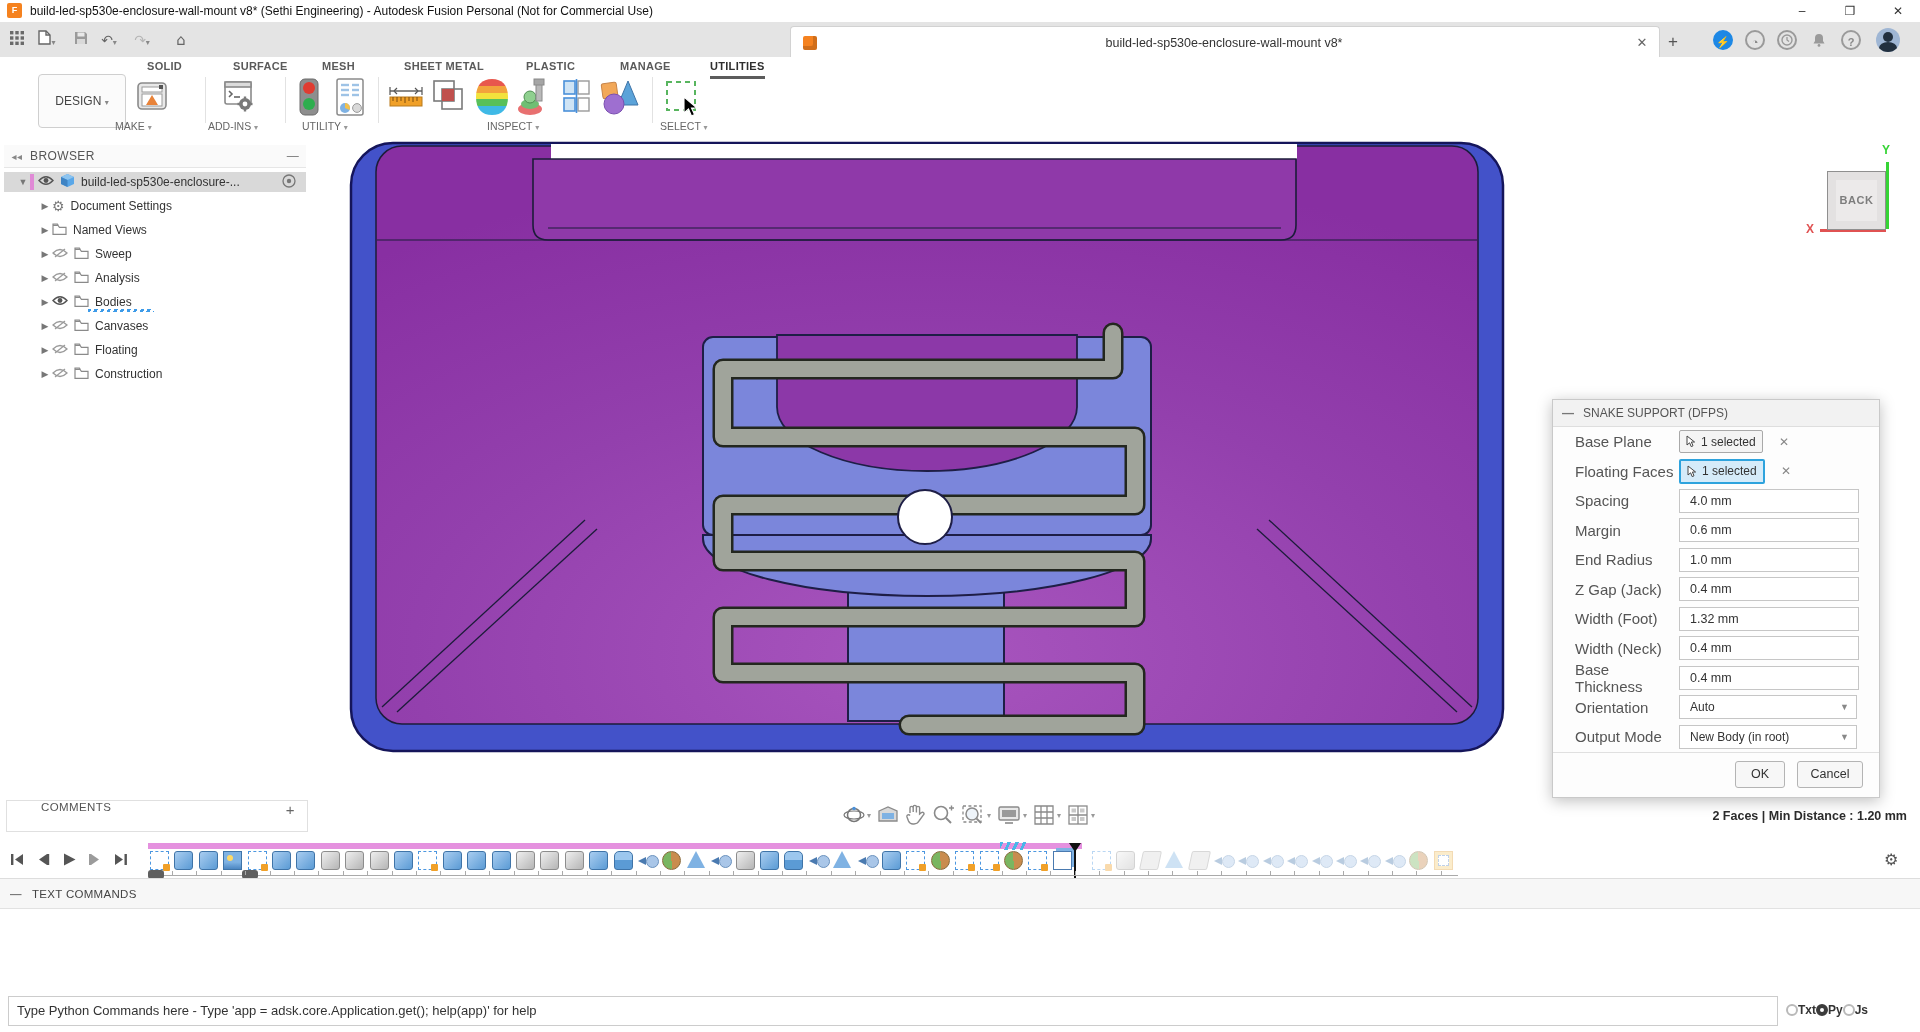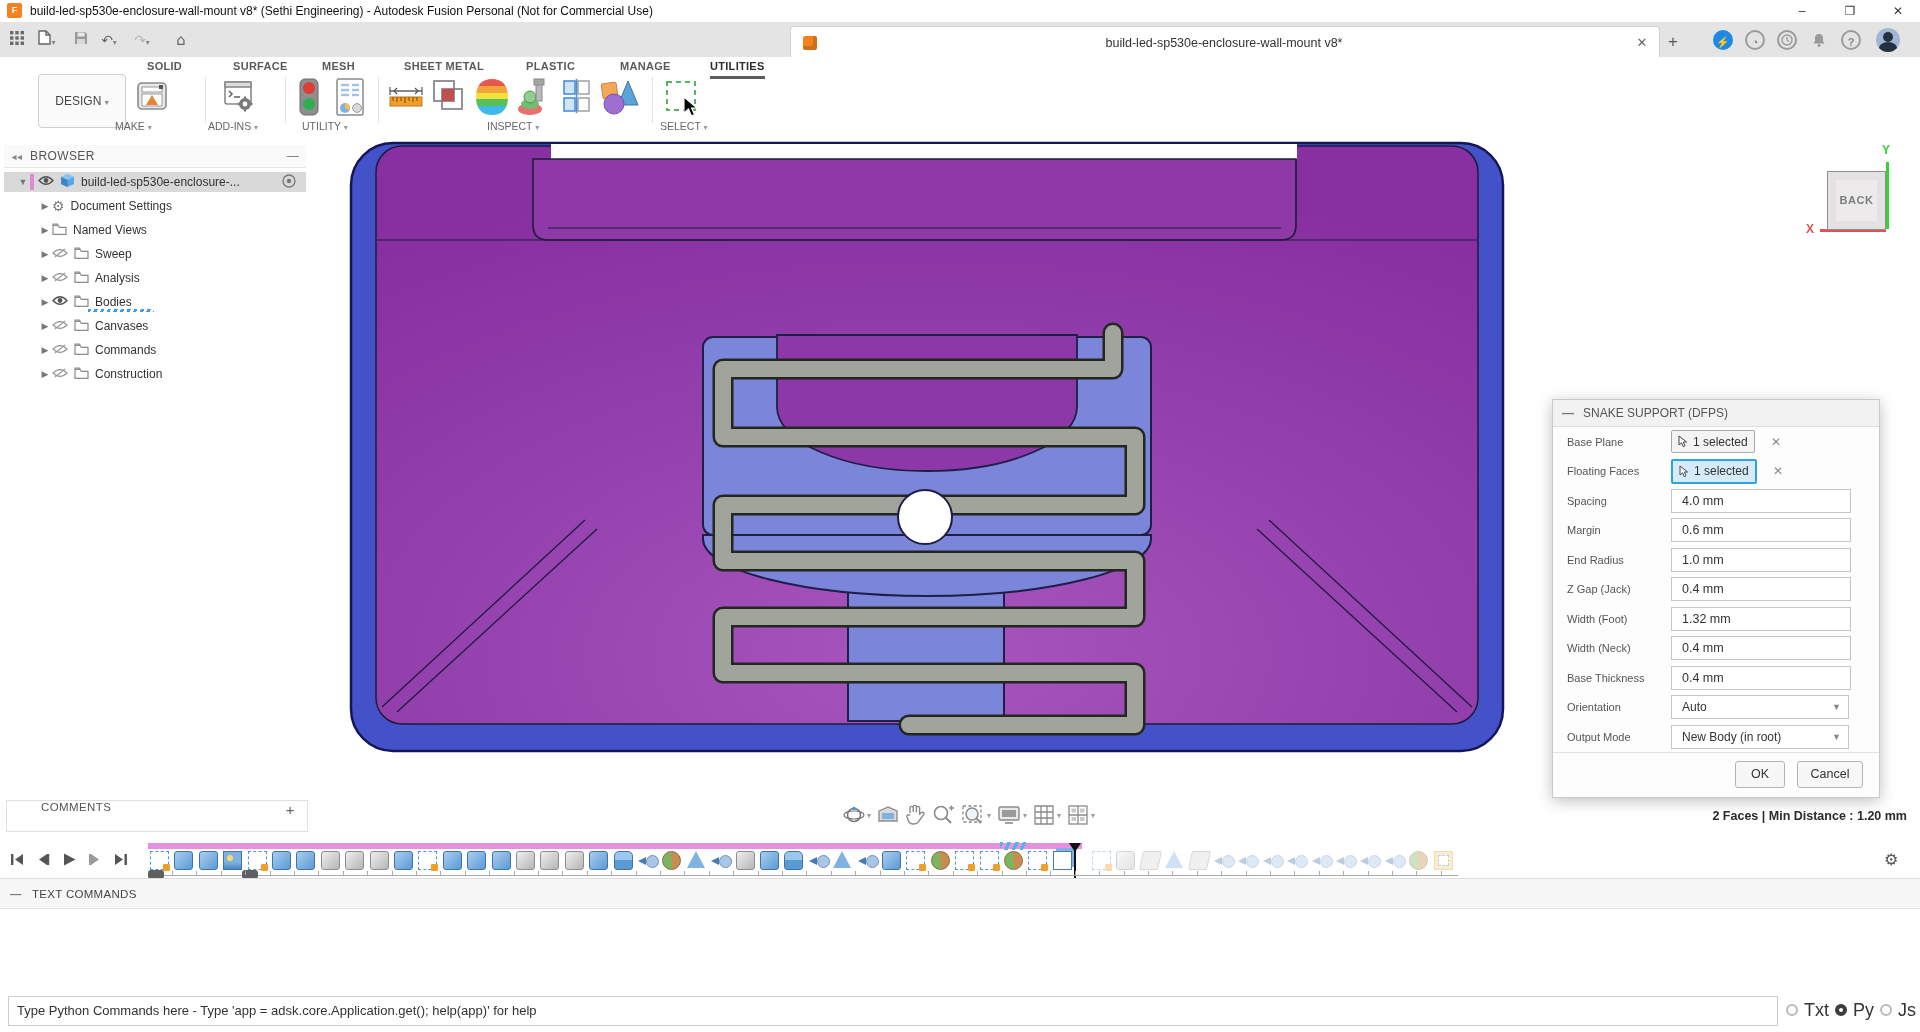--- a/index.html
+++ b/index.html
@@ -52,21 +52,21 @@
   .rowicon{display:inline-block;margin-right:6px;}
   .edited-underline{position:absolute;left:84px;top:17px;width:66px;height:3px;
      background:repeating-linear-gradient(115deg,#3d9be9 0 3px,transparent 3px 6px);}
   .target-btn{margin-left:auto;margin-right:10px;}
 
   
   #dialog{left:1552px;top:258px;width:326px;background:#fdfdfd;border:1px solid #c9c9c9;box-shadow:0 3px 14px rgba(0,0,0,.25);}
   #dialog-header{height:26px;background:#f2f2f2;border-bottom:1px solid #dedede;display:flex;align-items:center;font-size:12px;color:#555;}
   #dialog-header .collapse{width:30px;text-align:center;color:#777;font-weight:bold;}
   .drow{height:29.5px;display:flex;align-items:center;}
-  .drow .dlabel{width:104px;padding-left:14px;font-size:11px;color:#555;}
+  .drow .dlabel{width:104px;padding-left:22px;font-size:15px;color:#555;}
   .dinput{width:168px;height:22px;border:1px solid #c6c6c6;background:#fff;font-size:12.5px;color:#333;line-height:22px;padding-left:10px;}
   .dselect{width:166px;height:22px;border:1px solid #c6c6c6;background:#fff;font-size:12px;color:#333;line-height:22px;padding-left:10px;position:relative;}
   .dselect .caret{position:absolute;right:7px;top:0;color:#888;font-size:9px;}
   .selbtn{width:82px;height:21px;border:1px solid #a9a9a9;background:#f4f4f4;border-radius:2px;display:flex;align-items:center;font-size:12px;color:#333;}
   .selbtn.active{background:#d5ebf9;border:2px solid #2ea3dd;height:21px;}
   .selbtn svg{margin:0 4px 0 6px;}
   .selclear{margin-left:16px;color:#888;font-size:12px;}
   #dialog-footer{border-top:1px solid #e0e0e0;height:44px;display:flex;align-items:center;justify-content:flex-end;}
   .dbtn{height:25px;border:1px solid #b4b4b4;border-radius:3px;background:#f7f7f7;font-size:12.5px;color:#333;text-align:center;line-height:25px;}
   #btn-ok{width:48px;margin-right:12px;}
@@ -121,21 +121,21 @@
   .tl-handle{position:absolute;top:-5px;width:16px;height:9px;background:#5f5f5f;border-radius:3px;}
   #tl-gear{left:1884px;top:7px;color:#555;font-size:16px;font-family:"DejaVu Sans",sans-serif;}
 
   
   #console-header{left:0;top:878px;width:1920px;height:29px;background:#f7f7f7;border-top:1px solid #ddd;border-bottom:1px solid #e2e2e2;display:flex;align-items:center;font-size:11.5px;color:#444;letter-spacing:.3px;}
   #console-header .collapse{width:14px;margin-left:10px;color:#777;font-weight:bold;}
   #console-log{left:0;top:908px;width:1920px;height:80px;background:#fff;border-bottom:1px solid #e2e2e2;font-size:13px;color:#2d2d2d;}
   .log-line{position:absolute;left:14px;white-space:nowrap;}
   #console-inputrow{left:0;top:988px;width:1920px;height:44px;background:#fff;}
   #py-input{left:8px;top:8px;width:1760px;height:28px;border:1px solid #ccc;background:#fff;font-size:13px;color:#333;line-height:28px;padding-left:8px;white-space:nowrap;overflow:hidden;}
-  #mode-radios{left:1786px;top:8px;height:28px;display:flex;align-items:center;gap:6px;font-size:18px;color:#333;}
+  #mode-radios{left:1786px;top:8px;height:28px;display:flex;align-items:center;font-size:12px;color:#333;font-weight:bold;}
   .radio{width:12px;height:12px;border-radius:50%;border:2px solid #b9b9b9;box-sizing:border-box;background:#fff;}
   .radio.sel{border:4px solid #3c3c3c;}
 
   
   #cursor{left:683px;top:96px;}
 </style>
 </head>
 <body>
 
 <div id="app">
@@ -492,21 +492,21 @@
           </div>
           <div class="btree-row">
             <span class="chev" style="margin-left:34px;">▶</span>
             <span class="rowicon"><svg width="16" height="12" viewBox="0 0 16 12">
                 <path d="M1 6 Q8 -1 15 6 Q8 13 1 6 Z" fill="none" stroke="#9a9a9a" stroke-width="1.3"></path>
                 <path d="M3 10 L13 2" stroke="#9a9a9a" stroke-width="1.3"></path>
               </svg></span>
             <span class="rowicon"><svg width="15" height="12" viewBox="0 0 15 12">
                 <path d="M1 2.5 h5 l1.4 1.8 h6.6 v7 h-13 z M1 2.5 v-1.3 h4.4 l1 1.3" fill="none" stroke="#8a8a8a" stroke-width="1.2"></path>
               </svg></span>
-            <span>Commands</span>
+            <span>Floating</span>
           </div>
           <div class="btree-row">
             <span class="chev" style="margin-left:34px;">▶</span>
             <span class="rowicon"><svg width="16" height="12" viewBox="0 0 16 12">
                 <path d="M1 6 Q8 -1 15 6 Q8 13 1 6 Z" fill="none" stroke="#9a9a9a" stroke-width="1.3"></path>
                 <path d="M3 10 L13 2" stroke="#9a9a9a" stroke-width="1.3"></path>
               </svg></span>
             <span class="rowicon"><svg width="15" height="12" viewBox="0 0 15 12">
                 <path d="M1 2.5 h5 l1.4 1.8 h6.6 v7 h-13 z M1 2.5 v-1.3 h4.4 l1 1.3" fill="none" stroke="#8a8a8a" stroke-width="1.2"></path>
               </svg></span>

